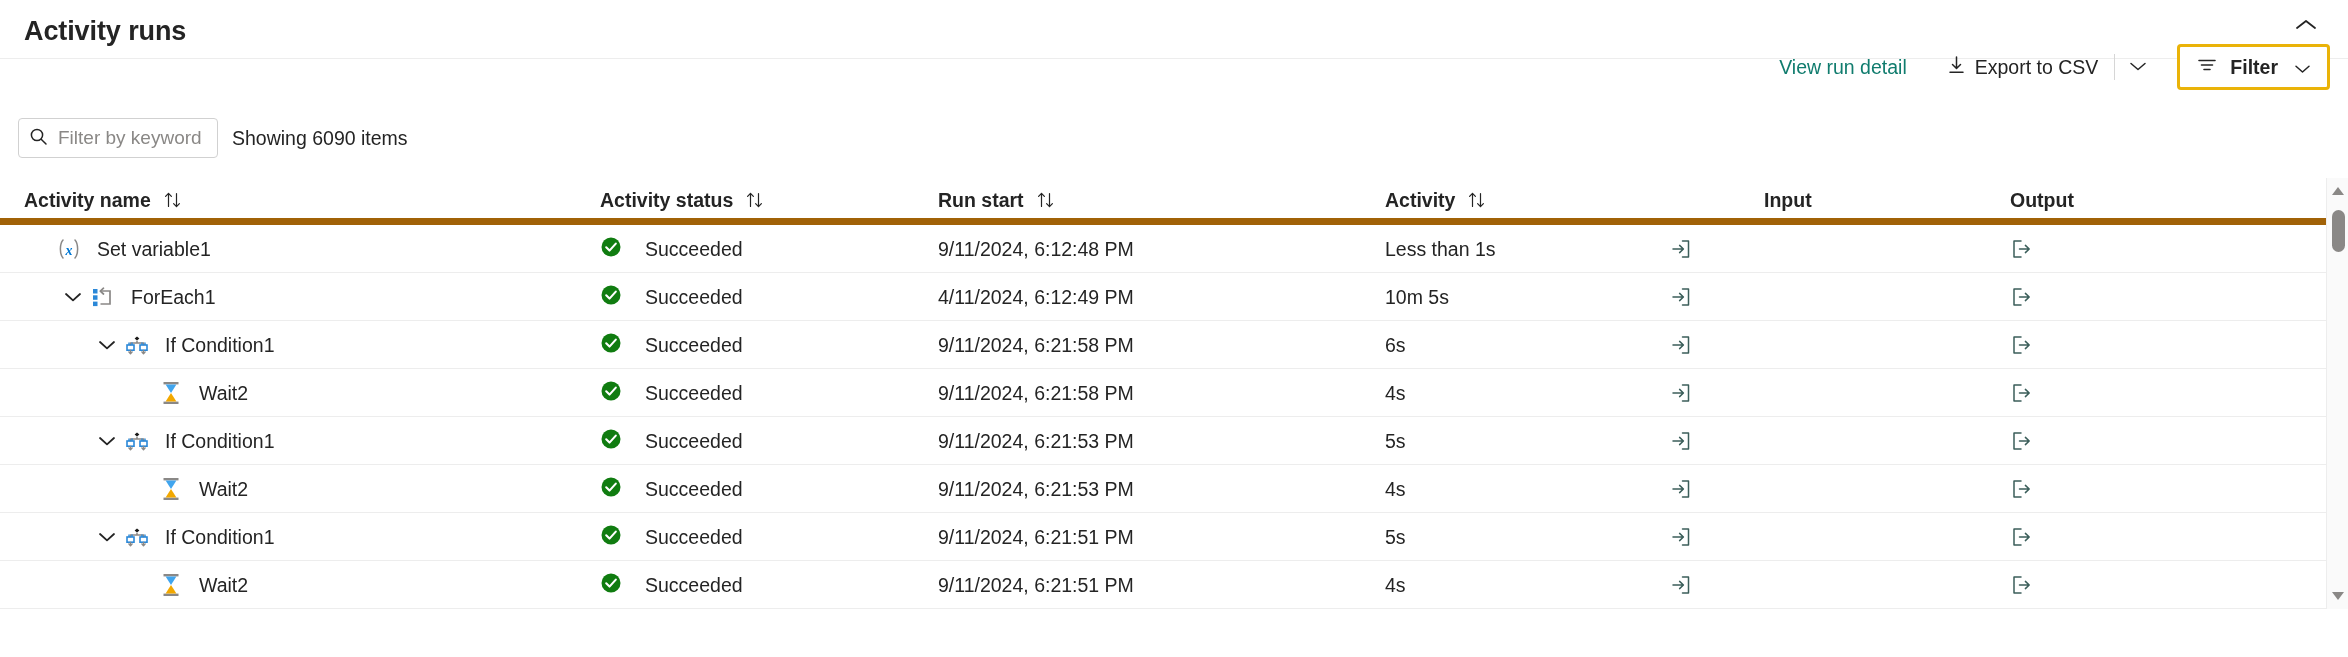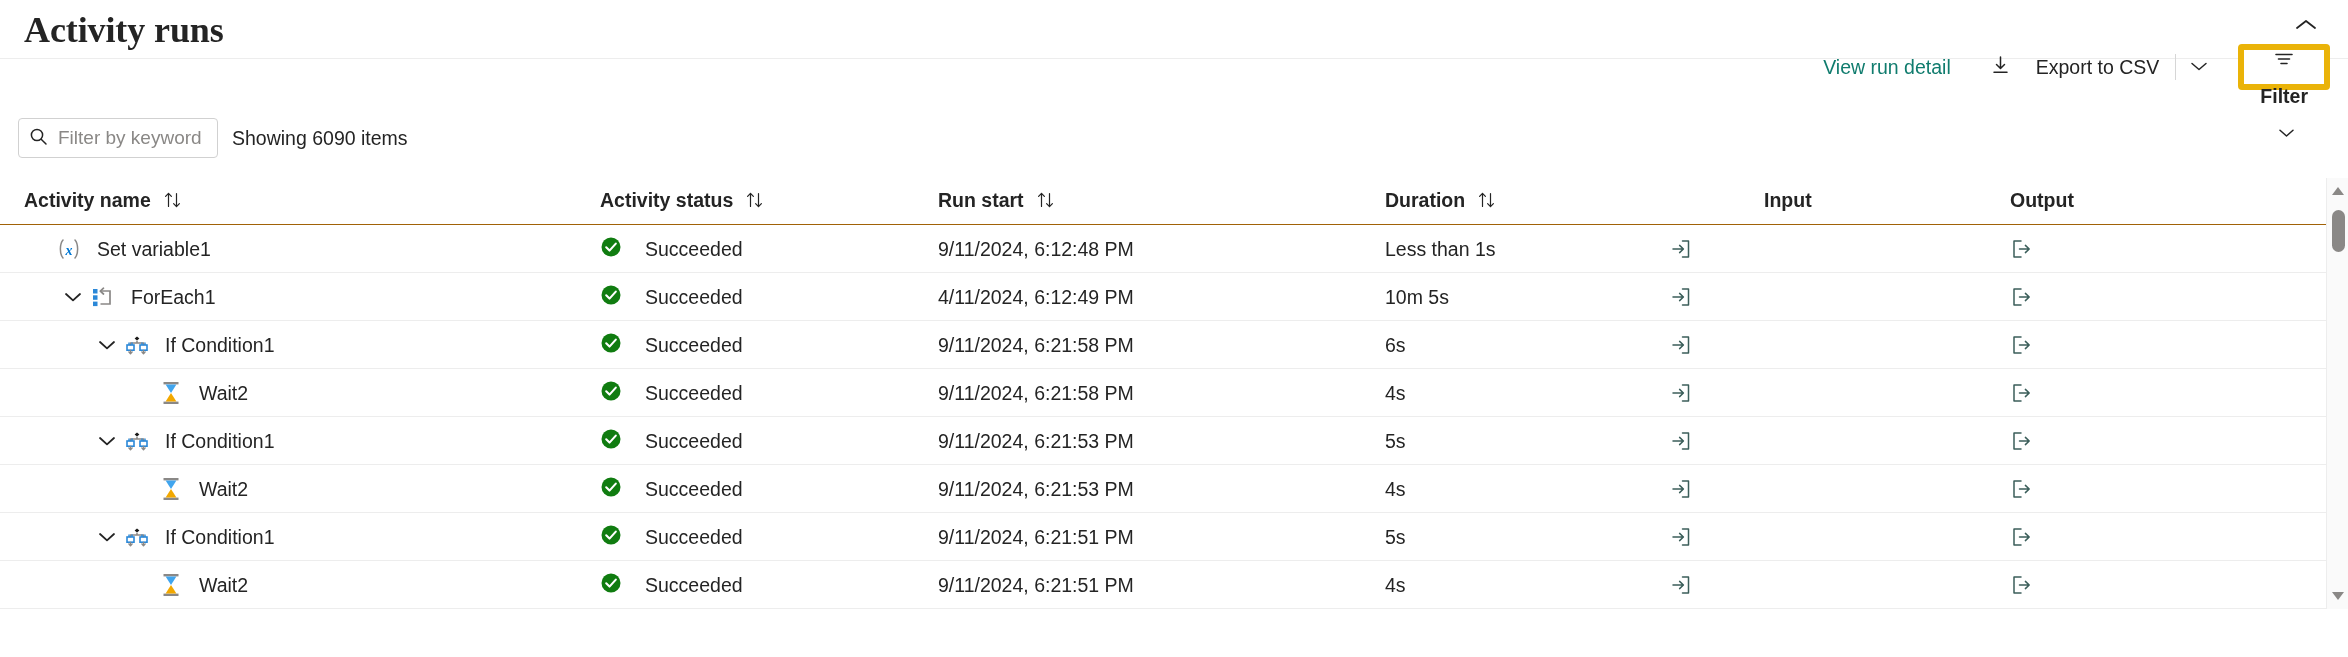--- a/index.html
+++ b/index.html
@@ -11,75 +11,75 @@
     color: #1b1a19;
     overflow: hidden;
   }
   .panel { position: relative; width: 2348px; height: 657px; background:#fff; }
 
   
   .panel-header {
     position: absolute; left:0; top:0; width:2348px; height:60px;
   }
   .panel-title {
-    position:absolute; left:24px; top:9px;
-    font-size:36px; font-weight:600; letter-spacing:-0.1px; color:#242424;font-family:Liberation Serif, serif;
+    position:absolute; left:24px; top:16px;
+    font-size:27px; font-weight:600; letter-spacing:-0.1px; color:#242424;
   }
   .collapse-btn {
     position:absolute; right:22px; top:10px;
     width:40px; height:34px; display:flex; align-items:center; justify-content:center;
     cursor:pointer;
   }
   .hdr-rule {
     position:absolute; left:0; top:58px; width:2348px; height:1px; background:#ededed;
   }
 
   
   .command-bar {
     position:absolute; right:18px; top:44px; height:46px;
     display:flex; align-items:center; gap:0;
   }
   .link-btn {
     color:#107c6e; font-size:19.5px; padding:0 8px; cursor:pointer; white-space:nowrap;
   }
   .cmd-group { display:flex; align-items:center; margin-left:22px; }
   .cmd-item {
-    display:flex; align-items:center; gap:26px;
+    display:flex; align-items:center; gap:9px;
     padding:7px 10px; font-size:19.5px; color:#242424; cursor:pointer; white-space:nowrap;
   }
   .cmd-sep { width:1px; height:26px; background:#d6d6d6; margin:0 6px; }
   .caret-btn {
     display:flex; align-items:center; justify-content:center;
     width:34px; height:32px; cursor:pointer;
   }
   .btn-outline {
     display:flex; align-items:center; gap:12px;
-    border:6px solid #eab308; border-radius:4px; background:#fff;
+    border:3px solid #eab308; border-radius:4px; background:#fff;
     height:46px; padding:0 16px; margin-left:22px;
-    font-size:19.5px; font-weight:600; color:#242424; cursor:pointer; white-space:nowrap;flex-direction:column;
+    font-size:19.5px; font-weight:600; color:#242424; cursor:pointer; white-space:nowrap;
   }
   .btn-outline .chev { margin-left:4px; }
 
   
   .search-row { position:absolute; left:18px; top:118px; display:flex; align-items:center; }
   .search-box {
     width:200px; height:40px; border:1px solid #d1d1d1; border-radius:4px;
     display:flex; align-items:center; padding:0 10px; background:#fff;justify-content:center;
   }
   .search-box input {
     border:0; outline:0; font-size:19px; color:#242424; width:100%;
     font-family:"Liberation Sans", sans-serif; background:transparent; margin-left:8px;
   }
   .search-box input::placeholder { color:#8a8886; }
   .showing { margin-left:14px; font-size:19.5px; color:#242424; white-space:nowrap; }
 
   
   .table { position:absolute; left:0; top:175px; width:2348px; }
   .thead {
-    position:relative; height:50px; border-bottom:1px solid #a16207;
+    position:relative; height:50px; border-bottom:7px solid #a16207;
   }
   .th {
     position:absolute; top:0; height:50px; display:flex; align-items:center; gap:12px;
     font-size:19.5px; font-weight:600; color:#242424; cursor:pointer; white-space:nowrap;
   }
   .sort-ico { display:inline-flex; }
 
   .tbody { position:relative; }
   .row {
     position:relative; height:48px; border-bottom:1px solid #ededed;
@@ -205,21 +205,21 @@
         <div class="th" style="left: 938px;">
           <span>Run start</span>
           <span class="sort-ico">
             <svg width="20" height="18" viewBox="0 0 20 18">
               <path d="M5.5 15.5 V2.5 M2.6 5.4 L5.5 2.3 L8.4 5.4" fill="none" stroke="#242424" stroke-width="1.2" stroke-linecap="round" stroke-linejoin="round"></path>
               <path d="M13.5 2.5 V15.5 M10.6 12.6 L13.5 15.7 L16.4 12.6" fill="none" stroke="#242424" stroke-width="1.2" stroke-linecap="round" stroke-linejoin="round"></path>
             </svg>
           </span>
         </div>
         <div class="th" style="left: 1385px;">
-          <span>Duration</span>
+          <span>Activity</span>
           <span class="sort-ico">
             <svg width="20" height="18" viewBox="0 0 20 18">
               <path d="M5.5 15.5 V2.5 M2.6 5.4 L5.5 2.3 L8.4 5.4" fill="none" stroke="#242424" stroke-width="1.2" stroke-linecap="round" stroke-linejoin="round"></path>
               <path d="M13.5 2.5 V15.5 M10.6 12.6 L13.5 15.7 L16.4 12.6" fill="none" stroke="#242424" stroke-width="1.2" stroke-linecap="round" stroke-linejoin="round"></path>
             </svg>
           </span>
         </div>
         <div class="th" style="left: 1764px;">
           <span>Input</span>
         </div>

